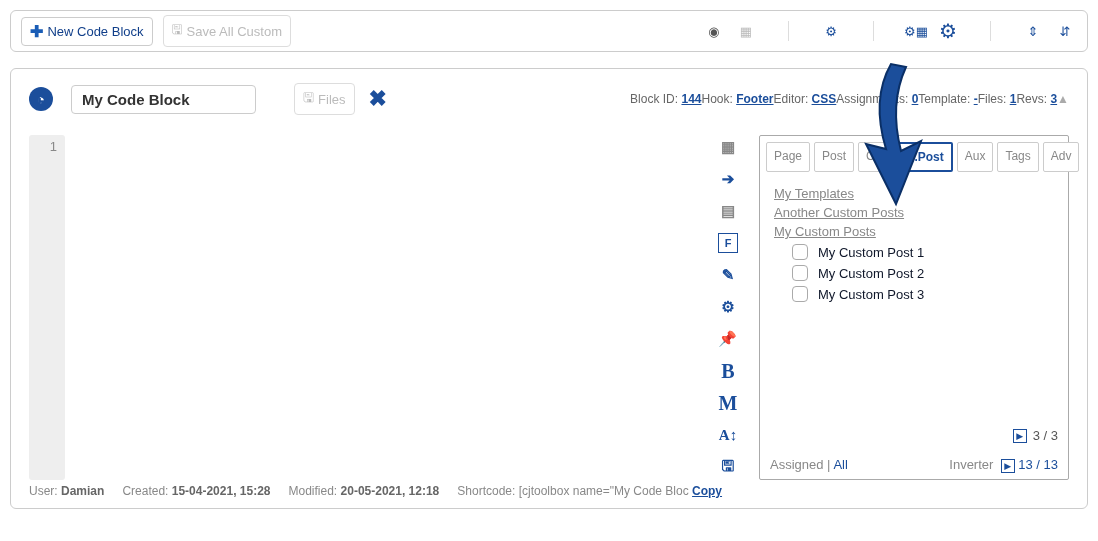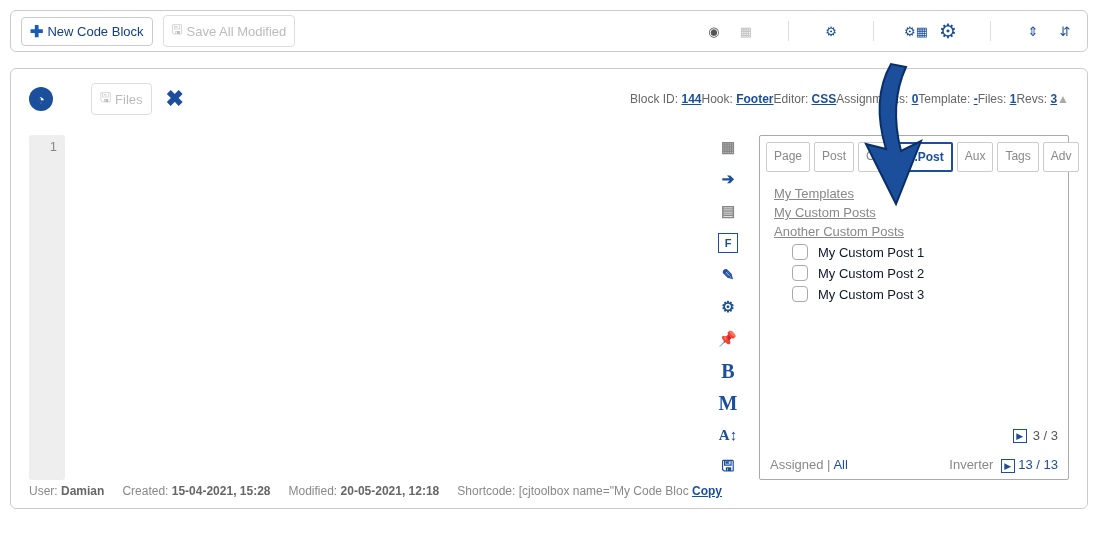--- a/index.html
+++ b/index.html
@@ -45,21 +45,21 @@
 </head>
 <body>
 
 <div class="toolbar">
   <button class="btn primary">
       <span class="plus">✚</span>
       <span>New Code Block</span>
     </button>
   <button class="btn disabled" style="margin-left:10px">
       <span>🖫</span> 
-      <span>Save All Modified</span>
+      <span>Save All Custom</span>
     </button>
   <div class="toolbar-right">
     <div class="icon-group">
         <span class="ticon">◉</span>
         <span class="ticon" style="color:#bbb">▦</span>
       </div>
     <div class="divider"></div>
     <div class="icon-group">
         <span class="ticon" style="color:#1b4e9b">⚙</span>
       </div>
@@ -76,20 +76,21 @@
   </div>
 </div>
 
 <div class="panel">
   <svg class="arrow" width="100" height="160">
       <path d="M50,5 Q30,40 45,90 L25,85 L55,145 L80,82 L60,92 Q48,45 65,8 Z" fill="#1b4e9b" stroke="#0a2f66" stroke-width="2"></path>
     </svg>
 
   <div class="panel-header">
     <span class="logo-o">◔</span>
+    <input class="name-input" value="My Code Block" style="">
     <div class="save-group">
       <button class="btn disabled">
           <span>🖫</span> 
           <span>Files</span>
         </button>
       <span class="close-x">✖</span>
     </div>
     <div class="meta-row">
       <span><span>Block ID:</span> <a class="lnk">144</a></span>
       <span><span>Hook:</span> <a class="lnk">Footer</a></span>
@@ -124,22 +125,22 @@
           <span class="tab">Page</span>
           <span class="tab">Post</span>
           <span class="tab">Cat</span>
           <span class="tab active">C.Post</span>
           <span class="tab">Aux</span>
           <span class="tab">Tags</span>
           <span class="tab">Adv</span>
         </div>
       <div class="tab-content">
         <span class="grp">My Templates</span>
+        <span class="grp">Another Custom Posts</span>
         <span class="grp">My Custom Posts</span>
-        <span class="grp">Another Custom Posts</span>
         <div id="items">
             <div class="check-row">
               <span class="cbox"></span>
               <span>My Custom Post 1</span>
             </div>
             <div class="check-row">
               <span class="cbox"></span>
               <span>My Custom Post 2</span>
             </div>
             <div class="check-row">

